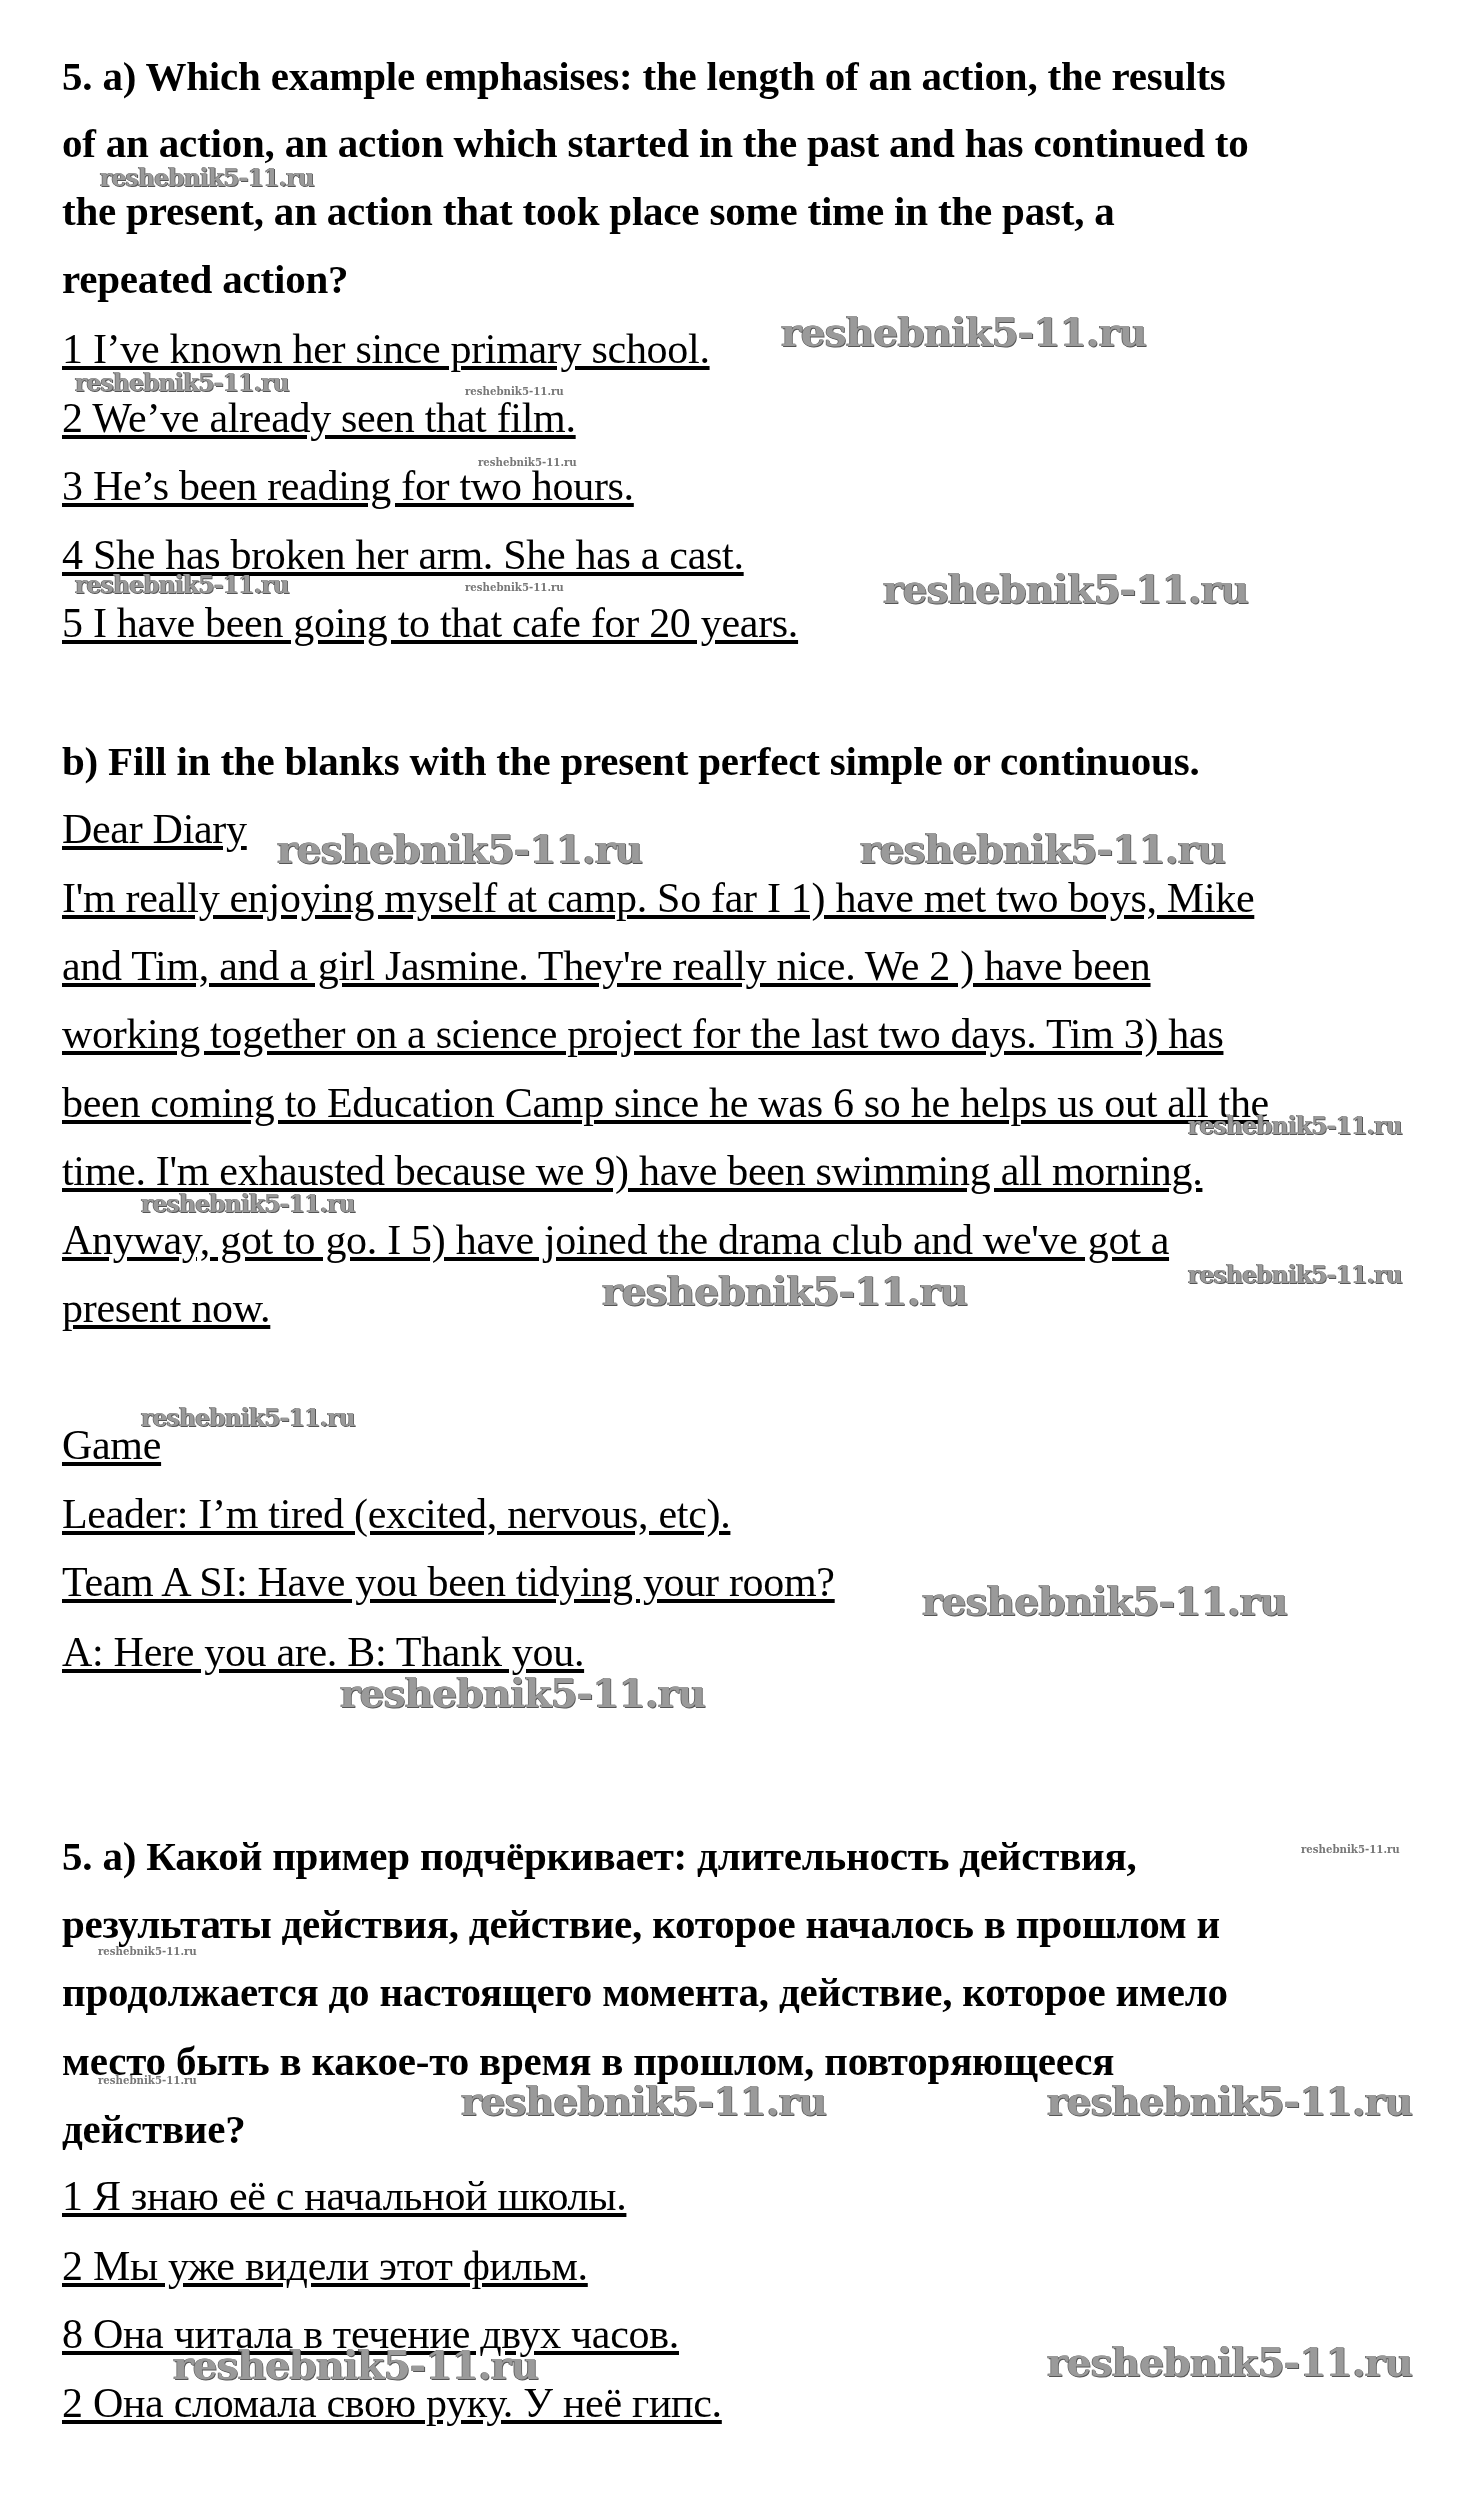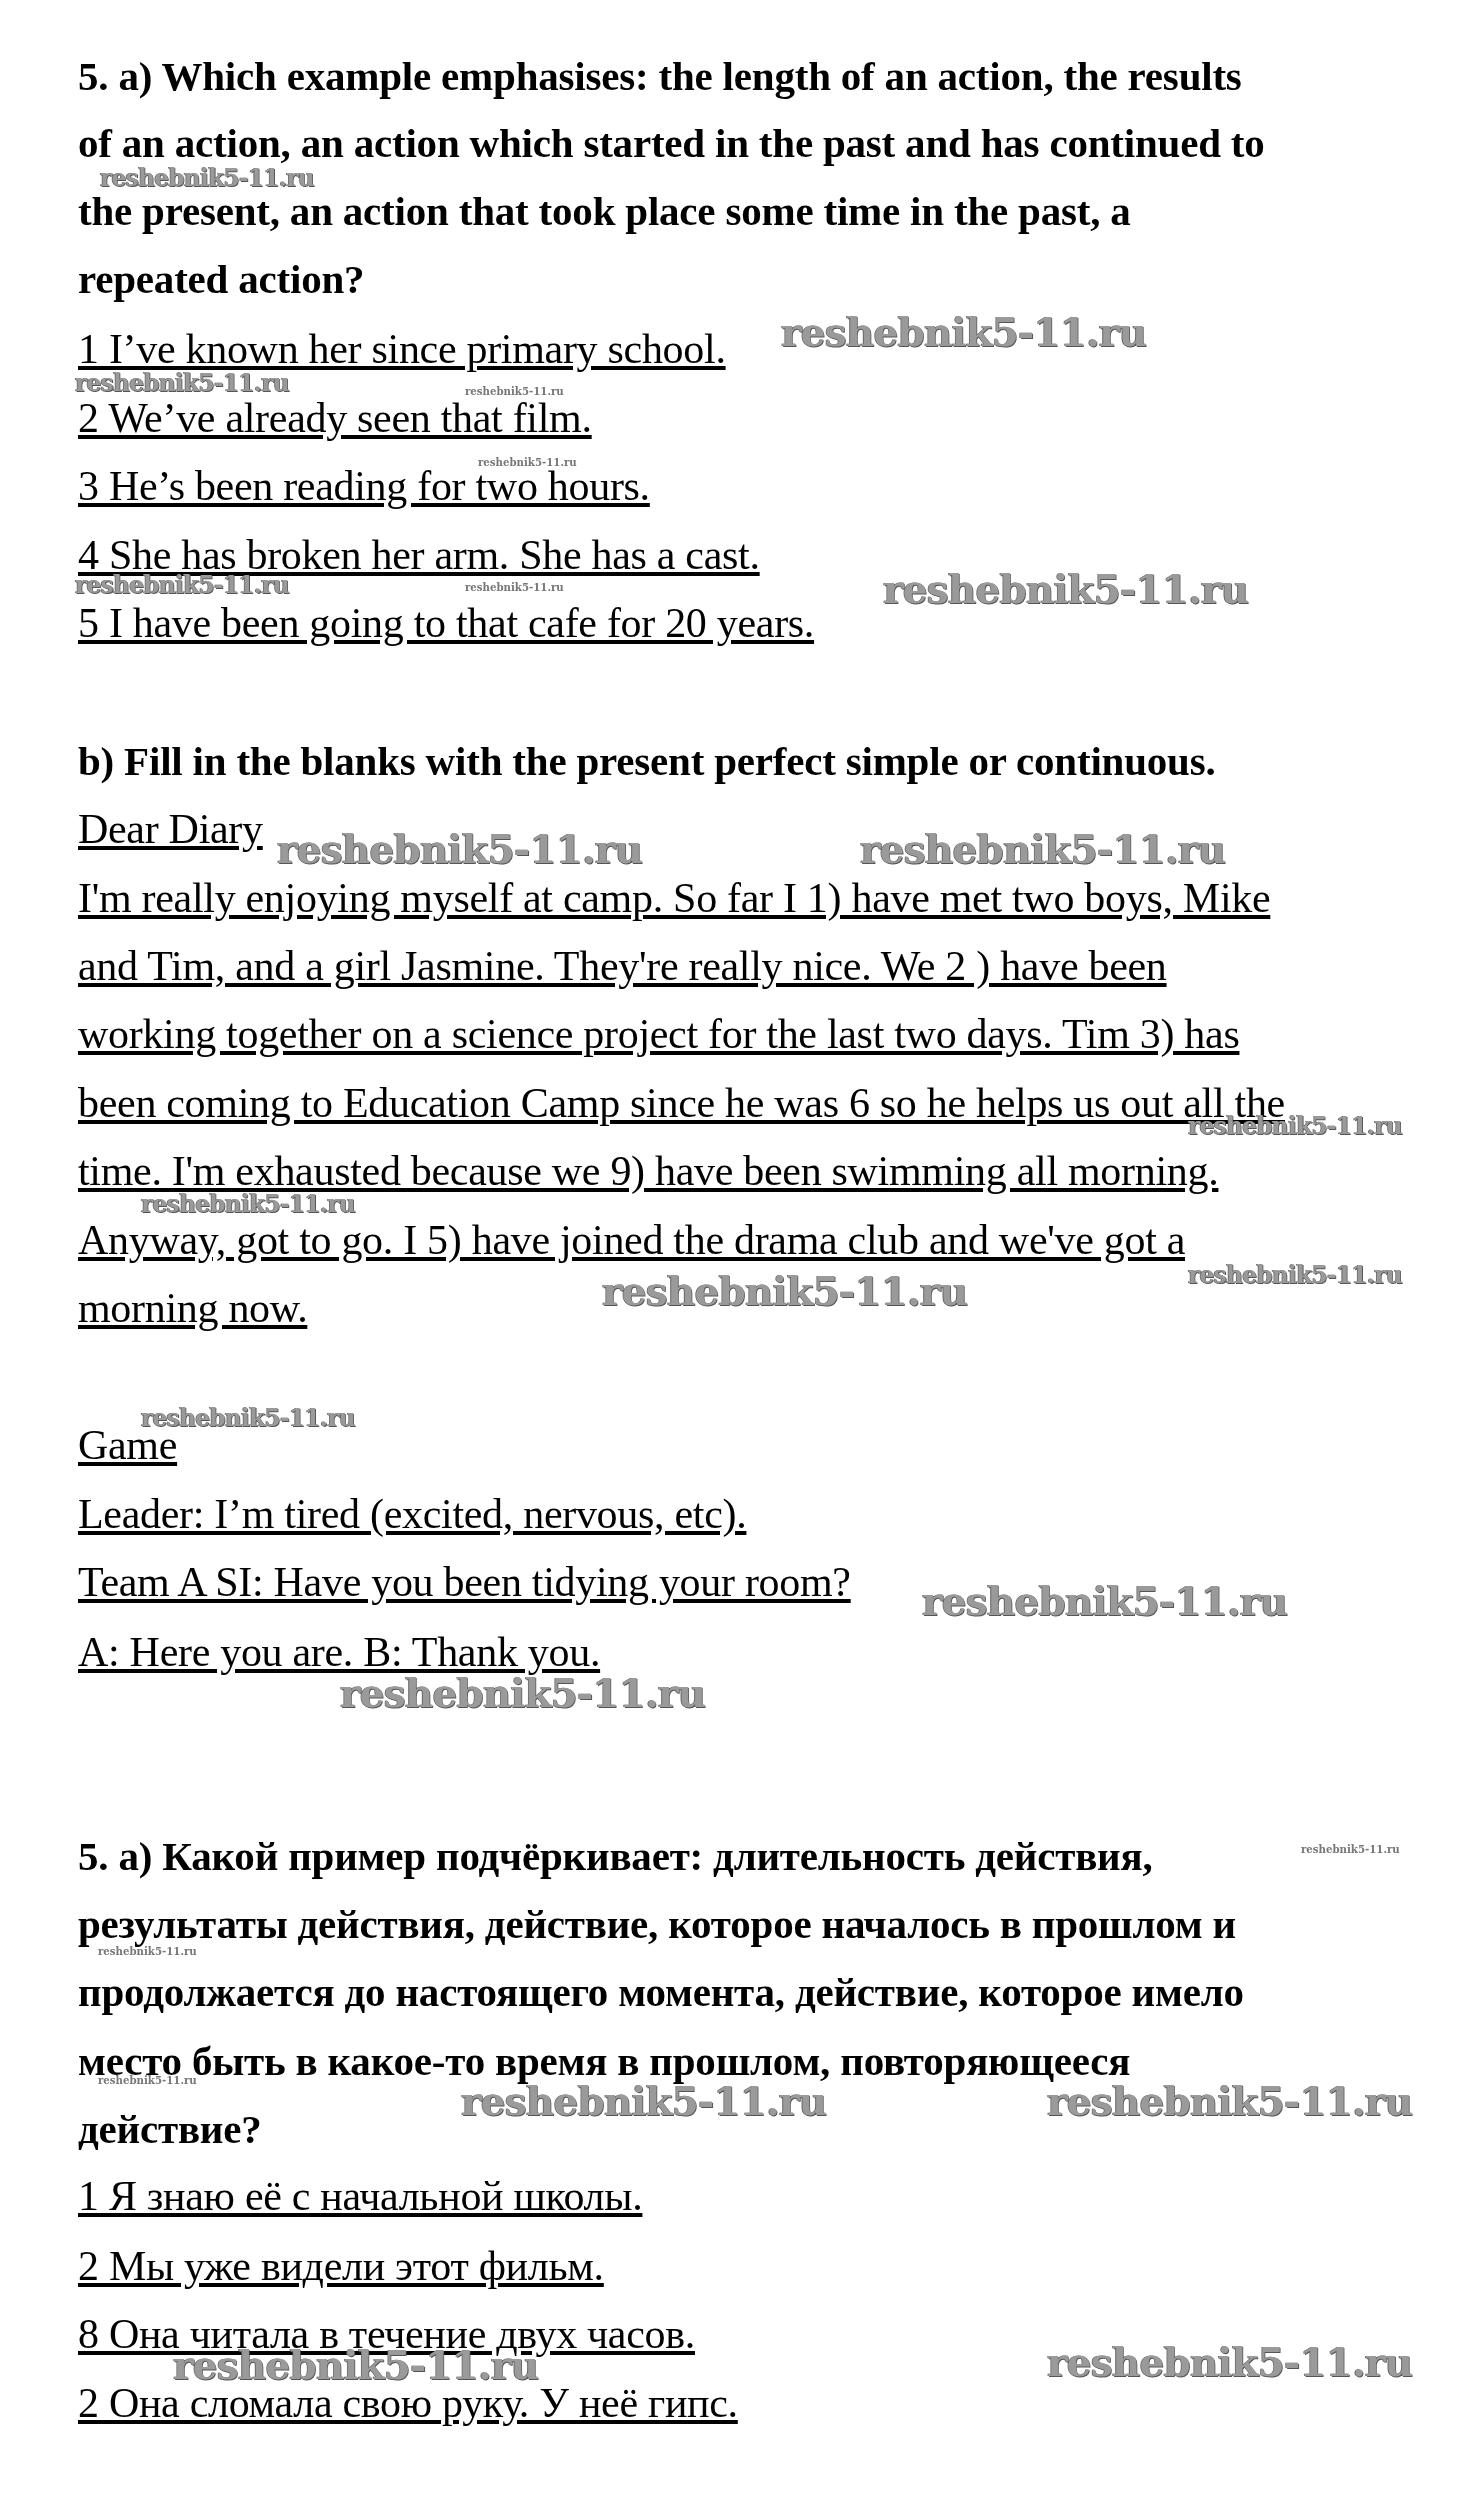--- a/index.html
+++ b/index.html
@@ -1,18 +1,18 @@
 <!DOCTYPE html>
 <html style="font-size:12.5px"><head>
 <meta charset="utf-8">
 <style>
   html, body { margin: 0; padding: 0; background: #ffffff; }
   body { width: 1481px; height: 2512px; position: relative; overflow: hidden;
          font-family: "Liberation Serif", "DejaVu Serif", serif; color: #000; }
-  .line { position: absolute; left: 78px; white-space: nowrap; line-height: 1; }
+  .line { position: absolute; left: 62px; white-space: nowrap; line-height: 1; }
   .bold { font-weight: bold; font-size: 41px; letter-spacing: -0.2px; }
   .reg { font-size: 42px; letter-spacing: -0.3px; text-decoration: underline; }
   .wm { position: absolute; white-space: nowrap; font-family: "DejaVu Serif", serif;
         font-weight: bold; color: #9a9a9a; line-height: 1;
         text-shadow: 0.8px 0.8px 0 #555, -0.8px 0 0 #666; letter-spacing: -0.8px; }
   .wm.l { font-size: 39px; }
   .wm.m { font-size: 23.4px; }
   .wm.s { font-size: 10.2px; text-shadow: none; color: #777; letter-spacing: 0; }
 </style>
 </head>
@@ -31,21 +31,21 @@
 
 <div class="line bold" style="top:741px">b) Fill in the blanks with the present perfect simple or continuous.</div>
 
 <div class="line reg" style="top:808px">Dear Diary</div>
 <div class="line reg" style="top:877px">I'm really enjoying myself at camp. So far I 1) have met two boys, Mike</div>
 <div class="line reg" style="top:945px">and Tim, and a girl Jasmine. They're really nice. We 2 ) have been</div>
 <div class="line reg" style="top:1013px">working together on a science project for the last two days. Tim 3) has</div>
 <div class="line reg" style="top:1082px">been coming to Education Camp since he was 6 so he helps us out all the</div>
 <div class="line reg" style="top:1150px">time. I'm exhausted because we 9) have been swimming all morning.</div>
 <div class="line reg" style="top:1219px">Anyway, got to go. I 5) have joined the drama club and we've got a</div>
-<div class="line reg" style="top:1287px">morning now.</div>
+<div class="line reg" style="top:1287px">present now.</div>
 
 <div class="line reg" style="top:1424px">Game</div>
 <div class="line reg" style="top:1493px">Leader: I’m tired (excited, nervous, etc).</div>
 <div class="line reg" style="top:1561px">Team A SI: Have you been tidying your room?</div>
 <div class="line reg" style="top:1631px">A: Here you are. B: Thank you.</div>
 
 <div class="line bold" style="top:1836px">5. а) Какой пример подчёркивает: длительность действия,</div>
 <div class="line bold" style="top:1904px">результаты действия, действие, которое началось в прошлом и</div>
 <div class="line bold" style="top:1972px">продолжается до настоящего момента, действие, которое имело</div>
 <div class="line bold" style="top:2041px">место быть в какое-то время в прошлом, повторяющееся</div>

